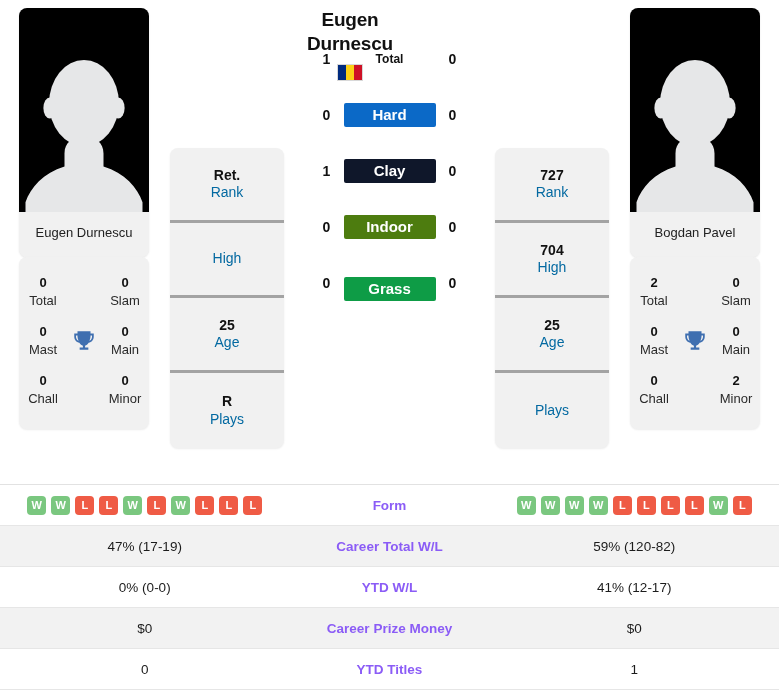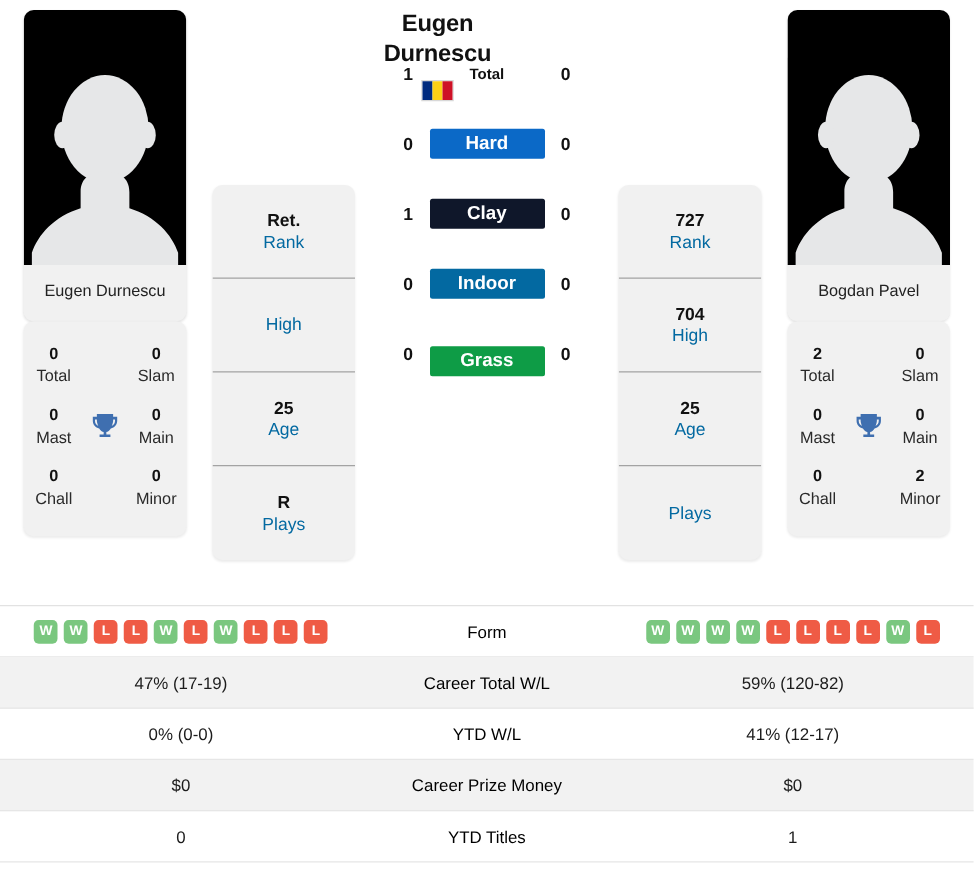--- a/index.html
+++ b/index.html
@@ -88,21 +88,21 @@
     border-radius: 8px;
     overflow: hidden;
     box-shadow: 0 1px 2px rgba(0,0,0,.08);
   }
   .info-cell {
     height: 75px;
     display: flex;
     flex-direction: column;
     align-items: center;
     justify-content: center;
-    border-bottom: 1px solid #a3a3a3;
+    border-bottom: 3px solid #a3a3a3;
     line-height: 1.25;
   }
   .info-cell:last-child { border-bottom: none; }
   .info-cell .val { font-size: 14px; font-weight: 700; color: #111; }
   .info-cell .lab { font-size: 14px; color: #0369a1; }
 
   
   .center-col {
     flex: 1 1 auto;
     display: flex;
@@ -187,23 +187,23 @@
   .srow.alt { background: #f2f2f2; }
   .scell {
     flex: 1 1 0;
     text-align: center;
     font-size: 13.5px;
     color: #1c1c1c;
     padding: 0 8px;
   }
   .scell.label {
     flex: 0 0 200px;
-    font-weight: 400;
+    font-weight: 700;
     font-size: 13.5px;
-    color: #000000;
+    color: #8b5cf6;
   }
   .form-strip {
     display: flex;
     justify-content: center;
     gap: 5px;
   }
   .form-badge {
     width: 19px; height: 19px;
     border-radius: 4px;
     color: #ffffff;
@@ -322,21 +322,21 @@
             <div class="h2h-badge" style="background: rgb(11, 105, 199);">Hard</div>
             <div class="h2h-score">0</div>
           </div>
           <div class="h2h-row">
             <div class="h2h-score">1</div>
             <div class="h2h-badge" style="background: #0f172a;">Clay</div>
             <div class="h2h-score">0</div>
           </div>
           <div class="h2h-row">
             <div class="h2h-score">0</div>
-            <div class="h2h-badge" style="background: #0369a1;">Indoor</div>
+            <div class="h2h-badge" style="background: #4d7c0f;">Indoor</div>
             <div class="h2h-score">0</div>
           </div>
           <div class="h2h-row">
             <div class="h2h-score">0</div>
             <div class="h2h-badge" style="background: rgb(14, 156, 70); margin-top: 12px;">Grass</div>
             <div class="h2h-score">0</div>
           </div>
         </div>
     </div>
 

